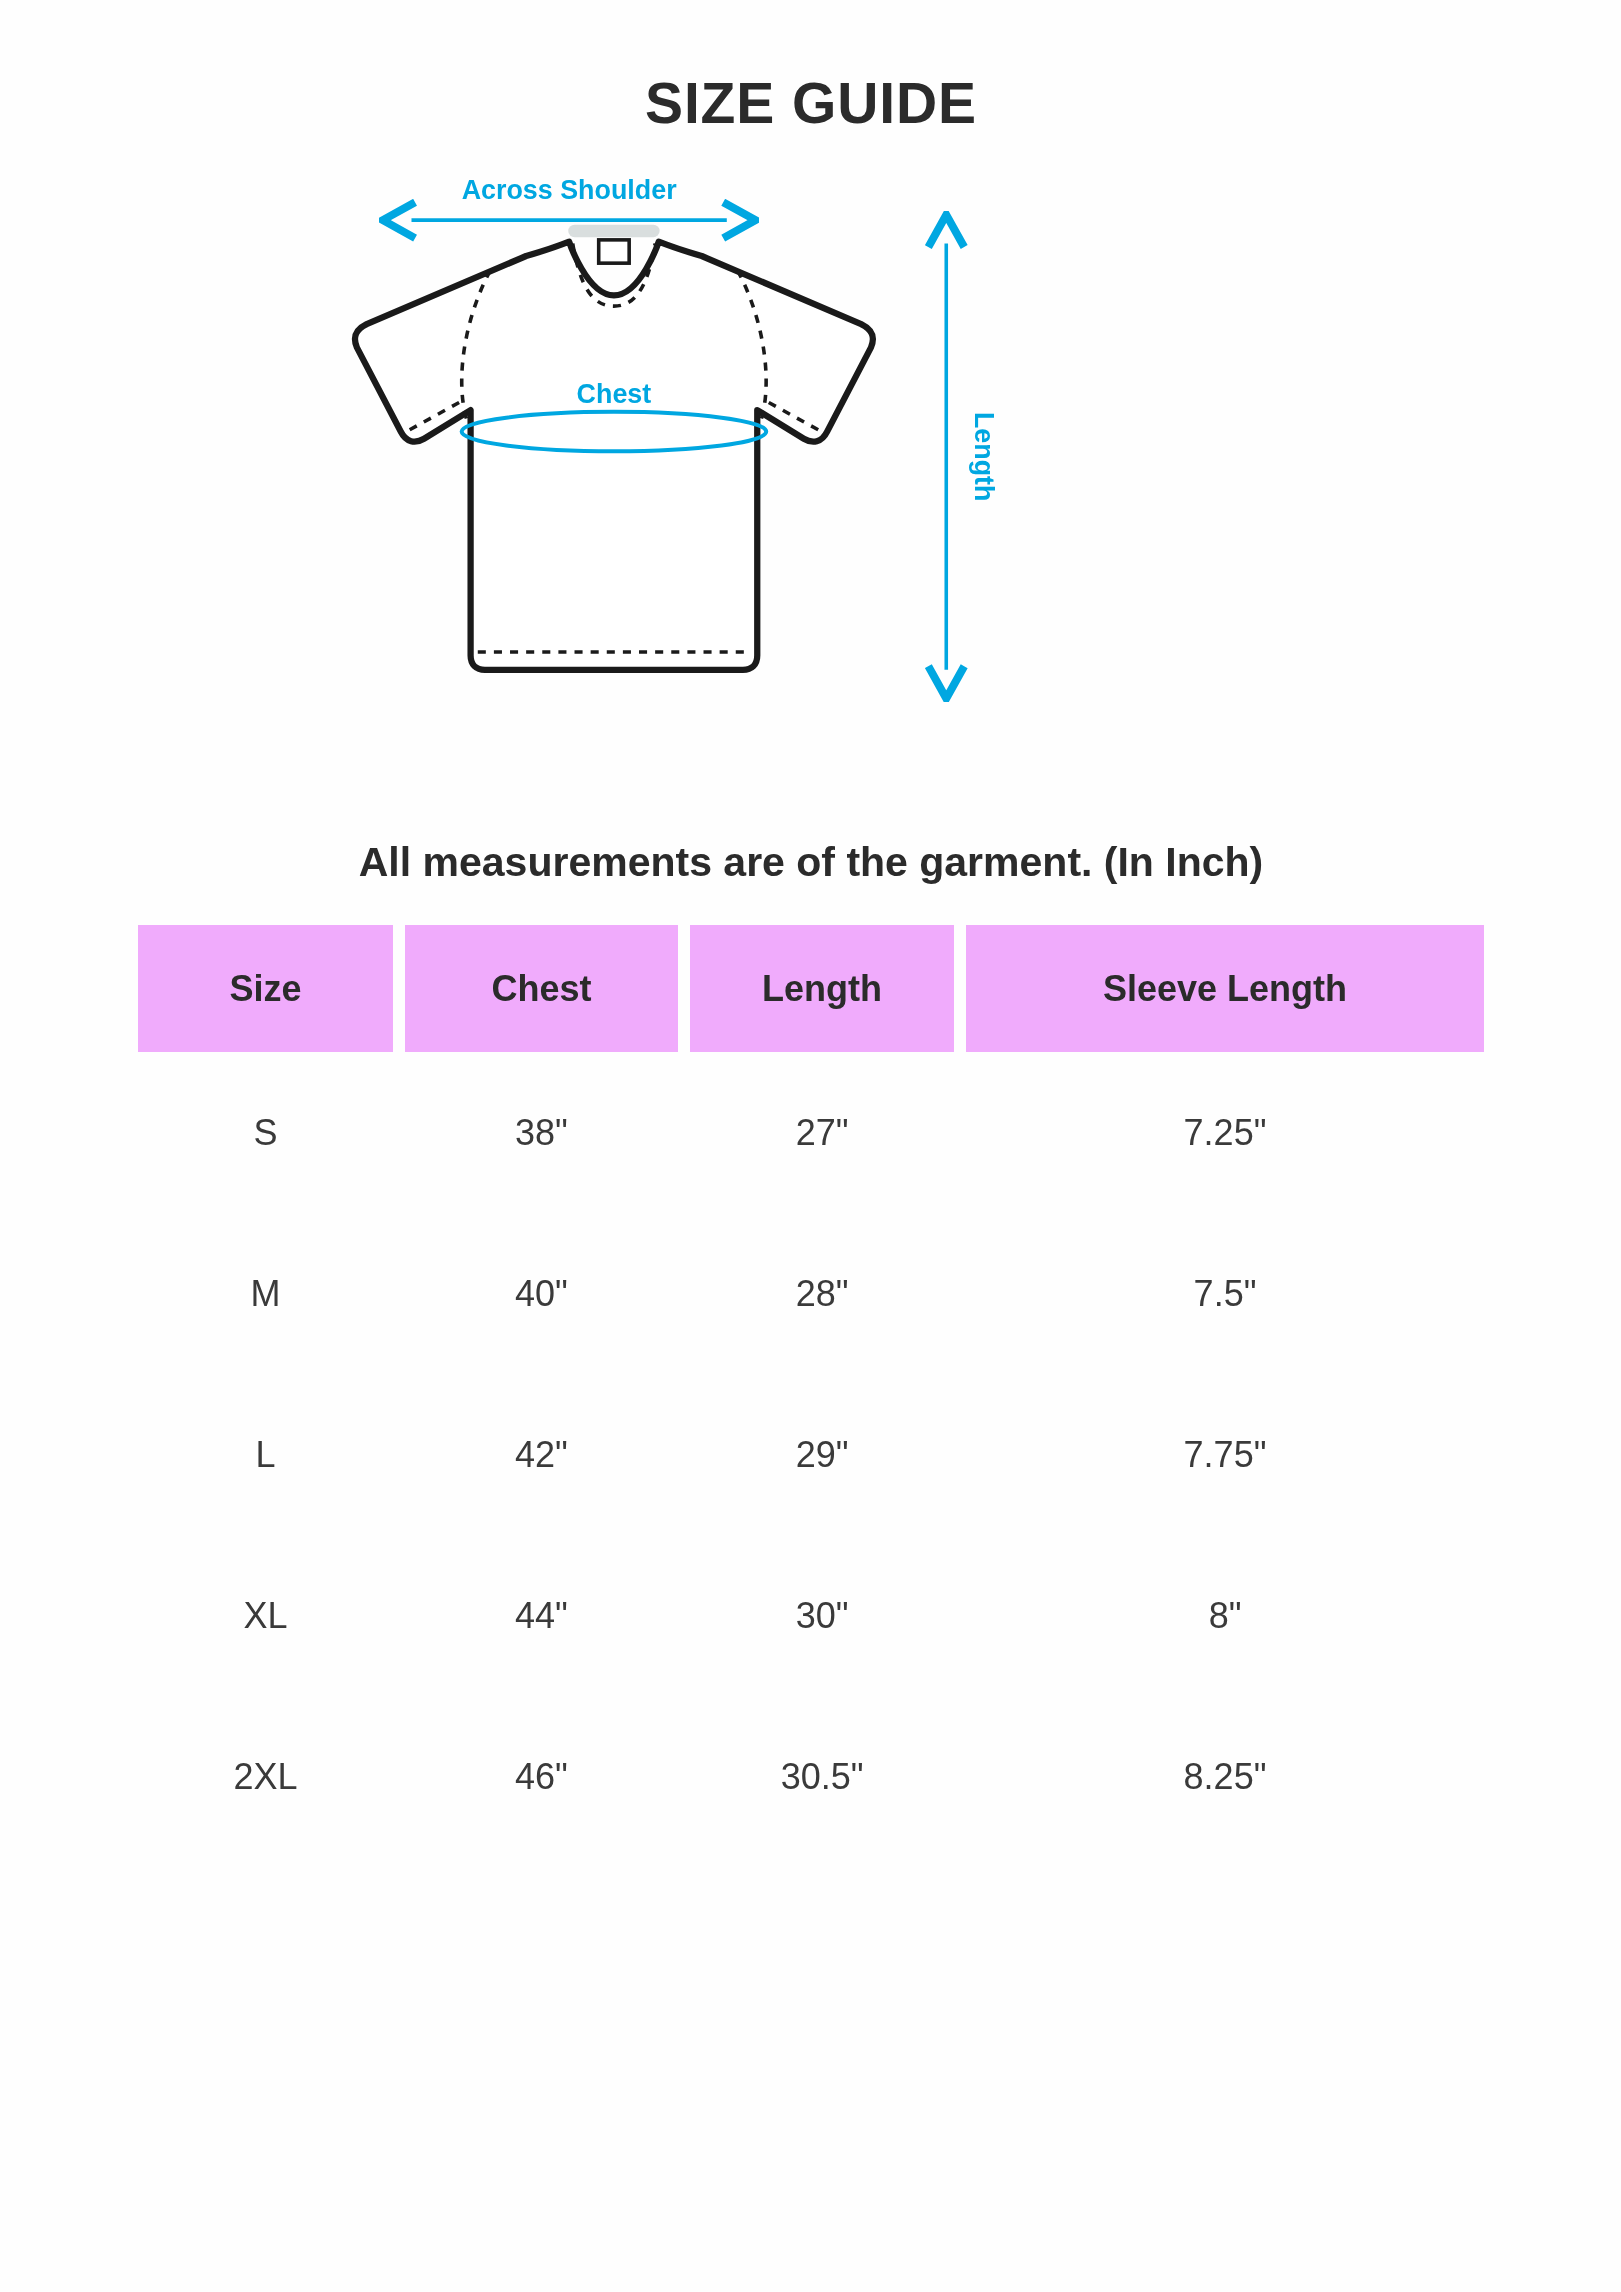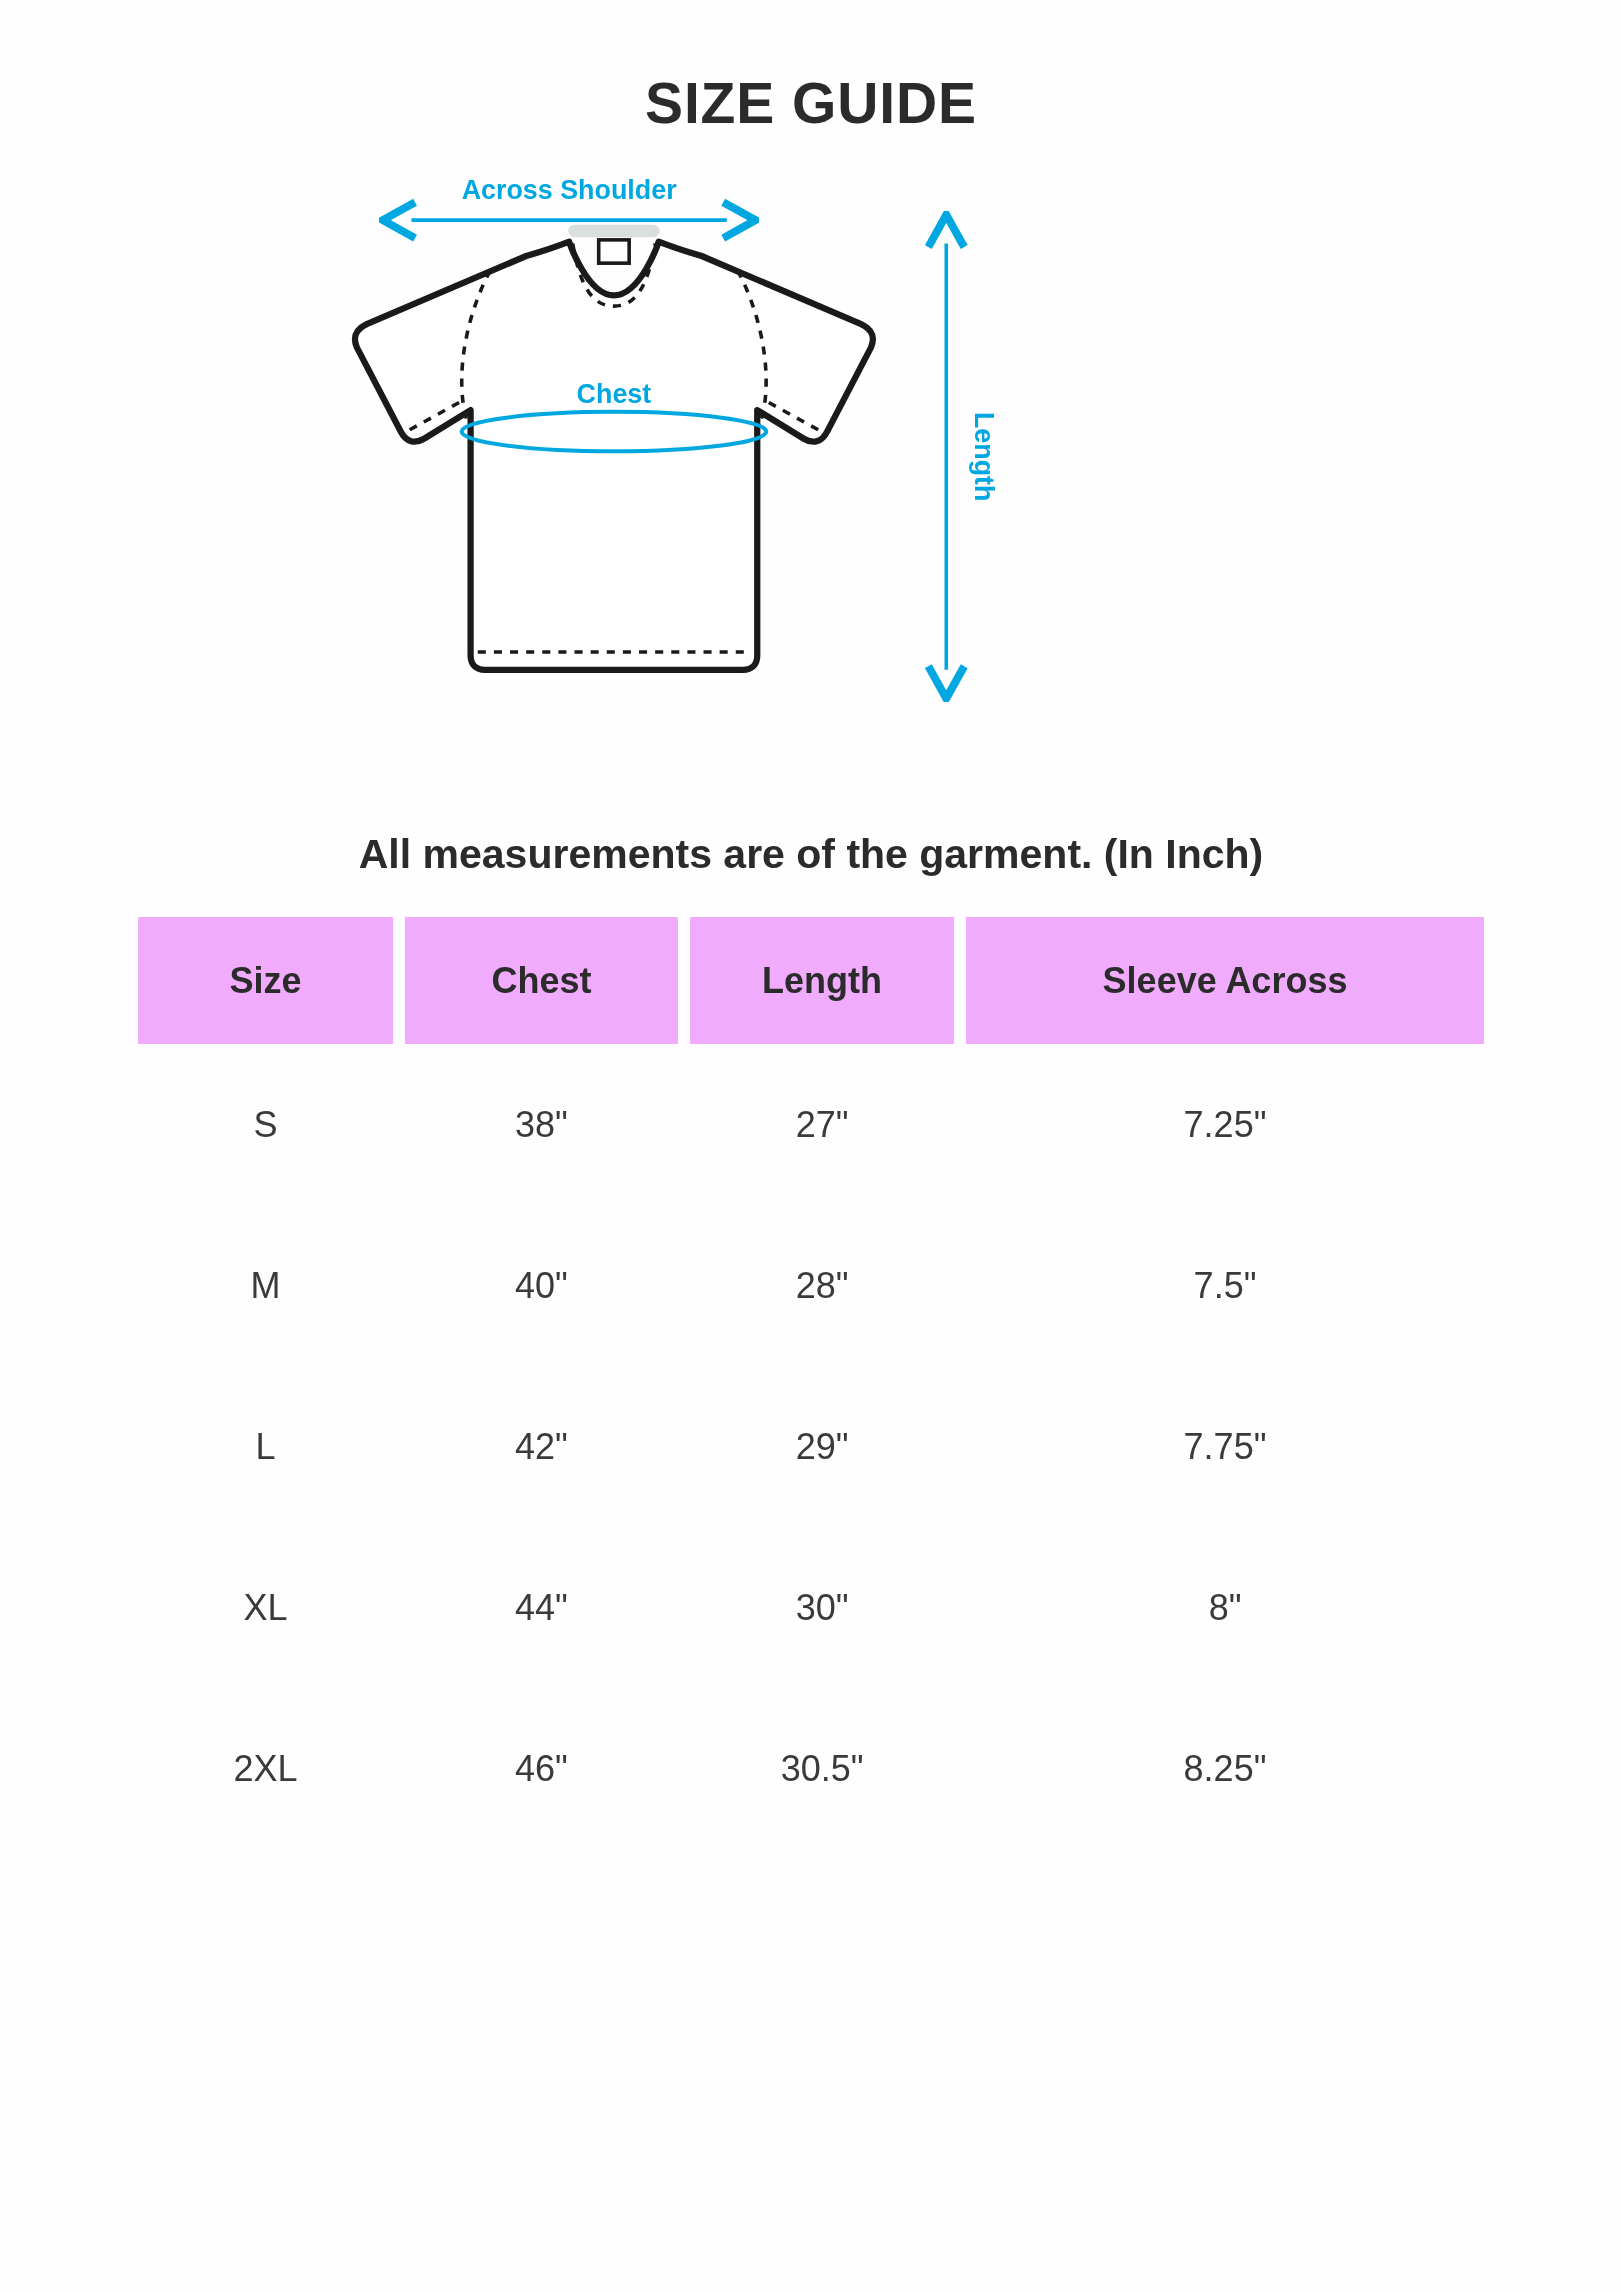--- a/index.html
+++ b/index.html
@@ -34,21 +34,21 @@
   .diagram-wrap {
     margin-top: 25px;
     width: 1272px;
     height: 654px;
     position: relative;
   }
   .diagram-wrap svg {
     display: block;
   }
   .measure-note {
-    margin-top: 16px;
+    margin-top: 24px;
     font-size: 41px;
     font-weight: bold;
     color: #2b2b2b;
     text-align: center;
   }
   table.size-table {
     margin-top: 39px;
     border-collapse: separate;
     border-spacing: 12.5px 0;
     width: 1370px;
@@ -159,21 +159,21 @@
       <col class="c-size">
         <col class="c-chest">
         <col class="c-length">
         <col class="c-sleeve">
     </colgroup>
     <thead>
       <tr>
         <th>Size</th>
         <th>Chest</th>
         <th>Length</th>
-        <th>Sleeve Across</th>
+        <th>Sleeve Length</th>
       </tr>
     </thead>
     <tbody>
       <tr>
         <td>S</td>
         <td>38"</td>
         <td>27"</td>
         <td>7.25"</td>
       </tr>
       <tr>

